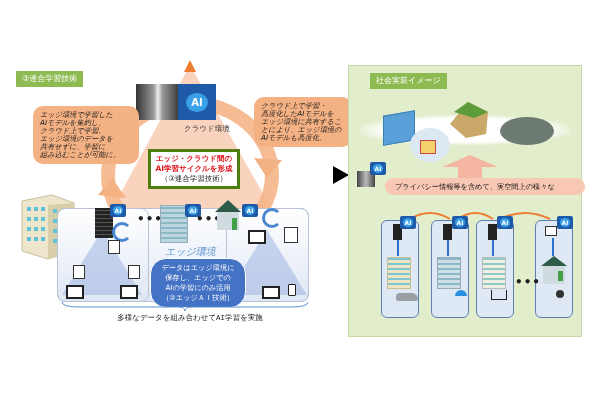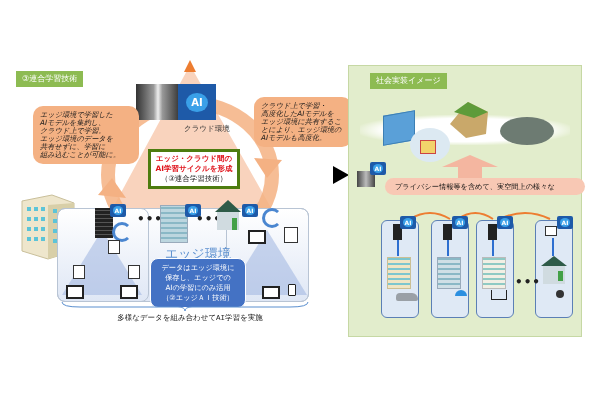--- a/index.html
+++ b/index.html
@@ -4,25 +4,25 @@
 <style>
   html, body { margin:0; padding:0; background:#ffffff; }
   body { width:600px; height:400px; position:relative; overflow:hidden;
          font-family: "DejaVu Sans", "Liberation Sans", sans-serif; }
   .abs { position:absolute; }
   .tag { background:#8dbb52; color:#fff; font-size:8px; padding:3px 6px; line-height:10px; }
   .bubble { background:#f4b183; border-radius:10px; color:#1a1a1a; font-size:7.2px; line-height:8px; padding:5px 7px; white-space:pre-line;font-style:italic; }
   .redbox { background:#fff; border:3px solid #4d7c0f; text-align:center; font-size:7.5px; line-height:10px; padding:2px 3px; }
   .redbox .l1, .redbox .l2 { color:#e0141c; font-weight:bold; }
   .redbox .l3 { color:#222; }
-  .bluebox { background:#4472c4; color:#fff; border-radius:8px; border:1.5px solid #fff; text-align:center; font-size:7.2px; line-height:10px; padding:4px 6px; white-space:pre-line; }
+  .bluebox { background:#4472c4; color:#fff; border-radius:16px; border:1.5px solid #fff; text-align:center; font-size:7.2px; line-height:10px; padding:4px 6px; white-space:pre-line; }
   .ai { width:16px; height:13px; background:#1e5aa8; border-radius:2px; display:flex; align-items:center; justify-content:center; }
   .ai span { background:#3aa0e8; color:#fff; font-size:6px; font-weight:bold; border-radius:50%; padding:1px 2px; line-height:7px; }
   .caption { font-size:7.5px; color:#222; text-align:center; line-height:10px; }
-  .edgelabel { font-size:13px; color:#5b8fcf; }
+  .edgelabel { font-size:10px; color:#5b8fcf;font-style:italic; }
   .cloudlabel { font-size:7.5px; color:#333; }
   .dots { font-size:12px; font-weight:bold; color:#222; letter-spacing:1px; }
   .pinkbanner { background:#f8c8b4; border-radius:12px; font-size:7.2px; line-height:11px; padding:3px 10px; color:#111; }
   .pinkbanner .u { text-decoration:underline; font-weight:bold; }
   .unit { border:1.5px solid #5b7fb5; border-radius:6px; background:#dfe9f5; }
 </style>
 </head>
 <body>
 
 <div class="abs tag" style="left:16px;top:71px;">③連合学習技術</div>

